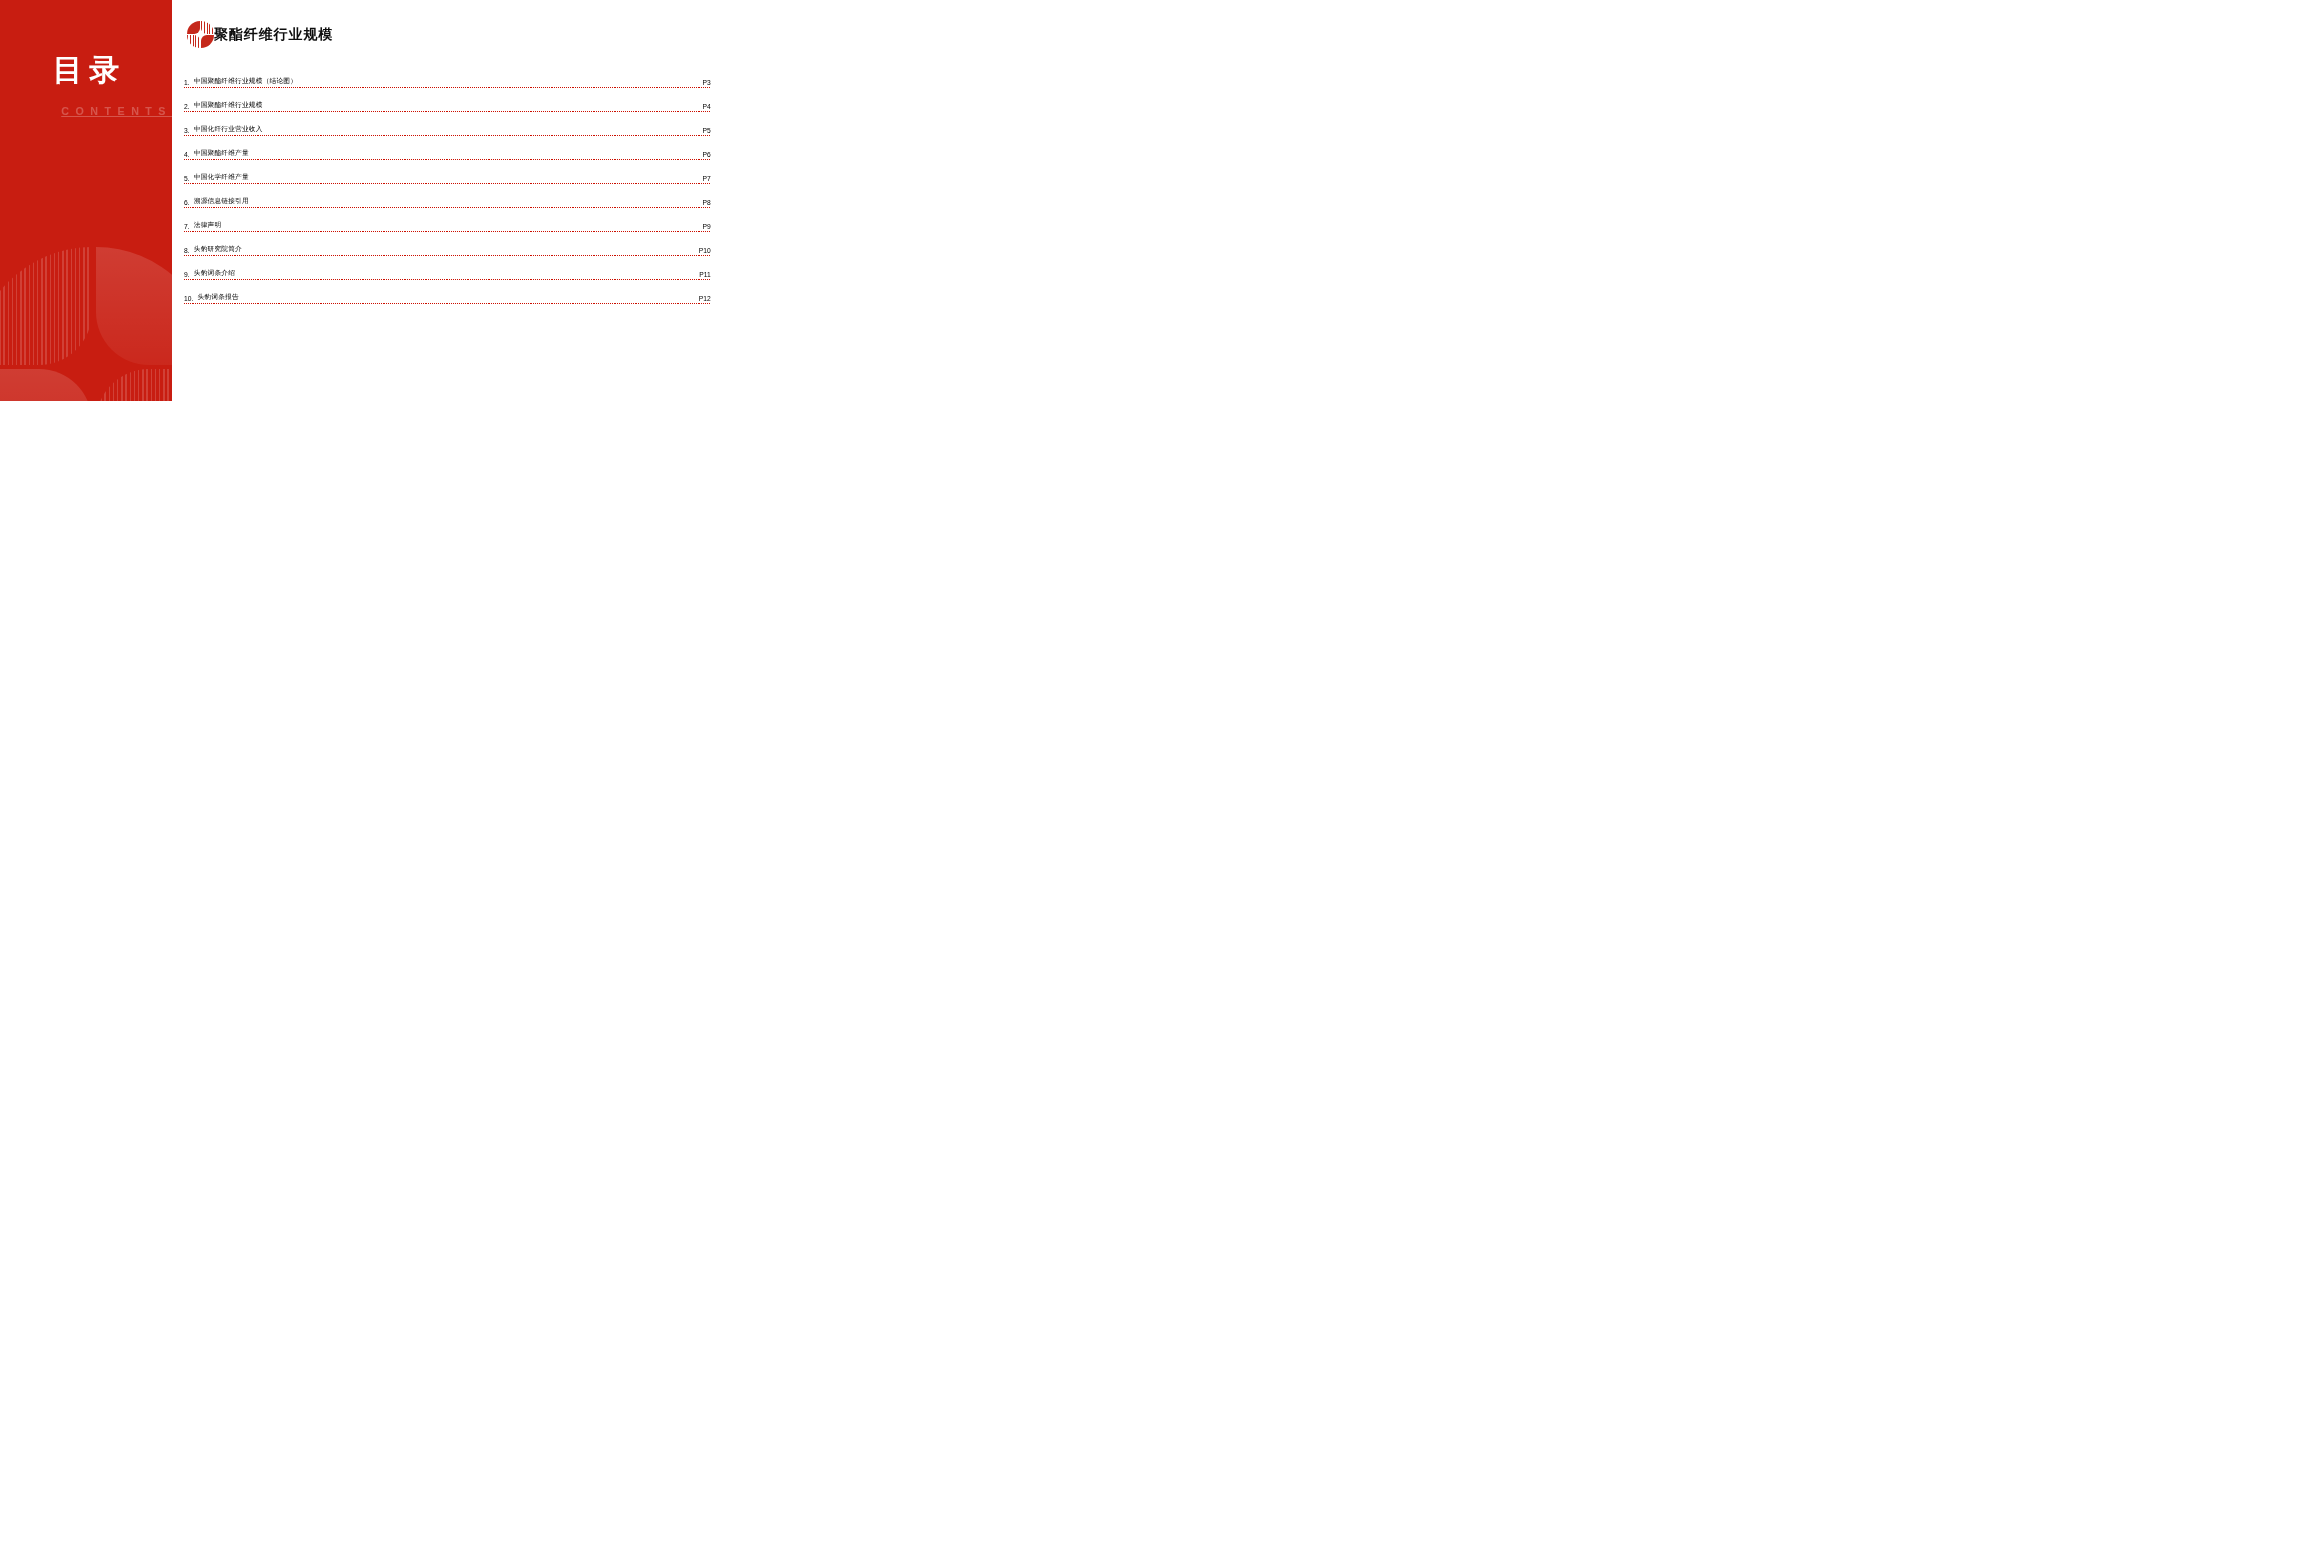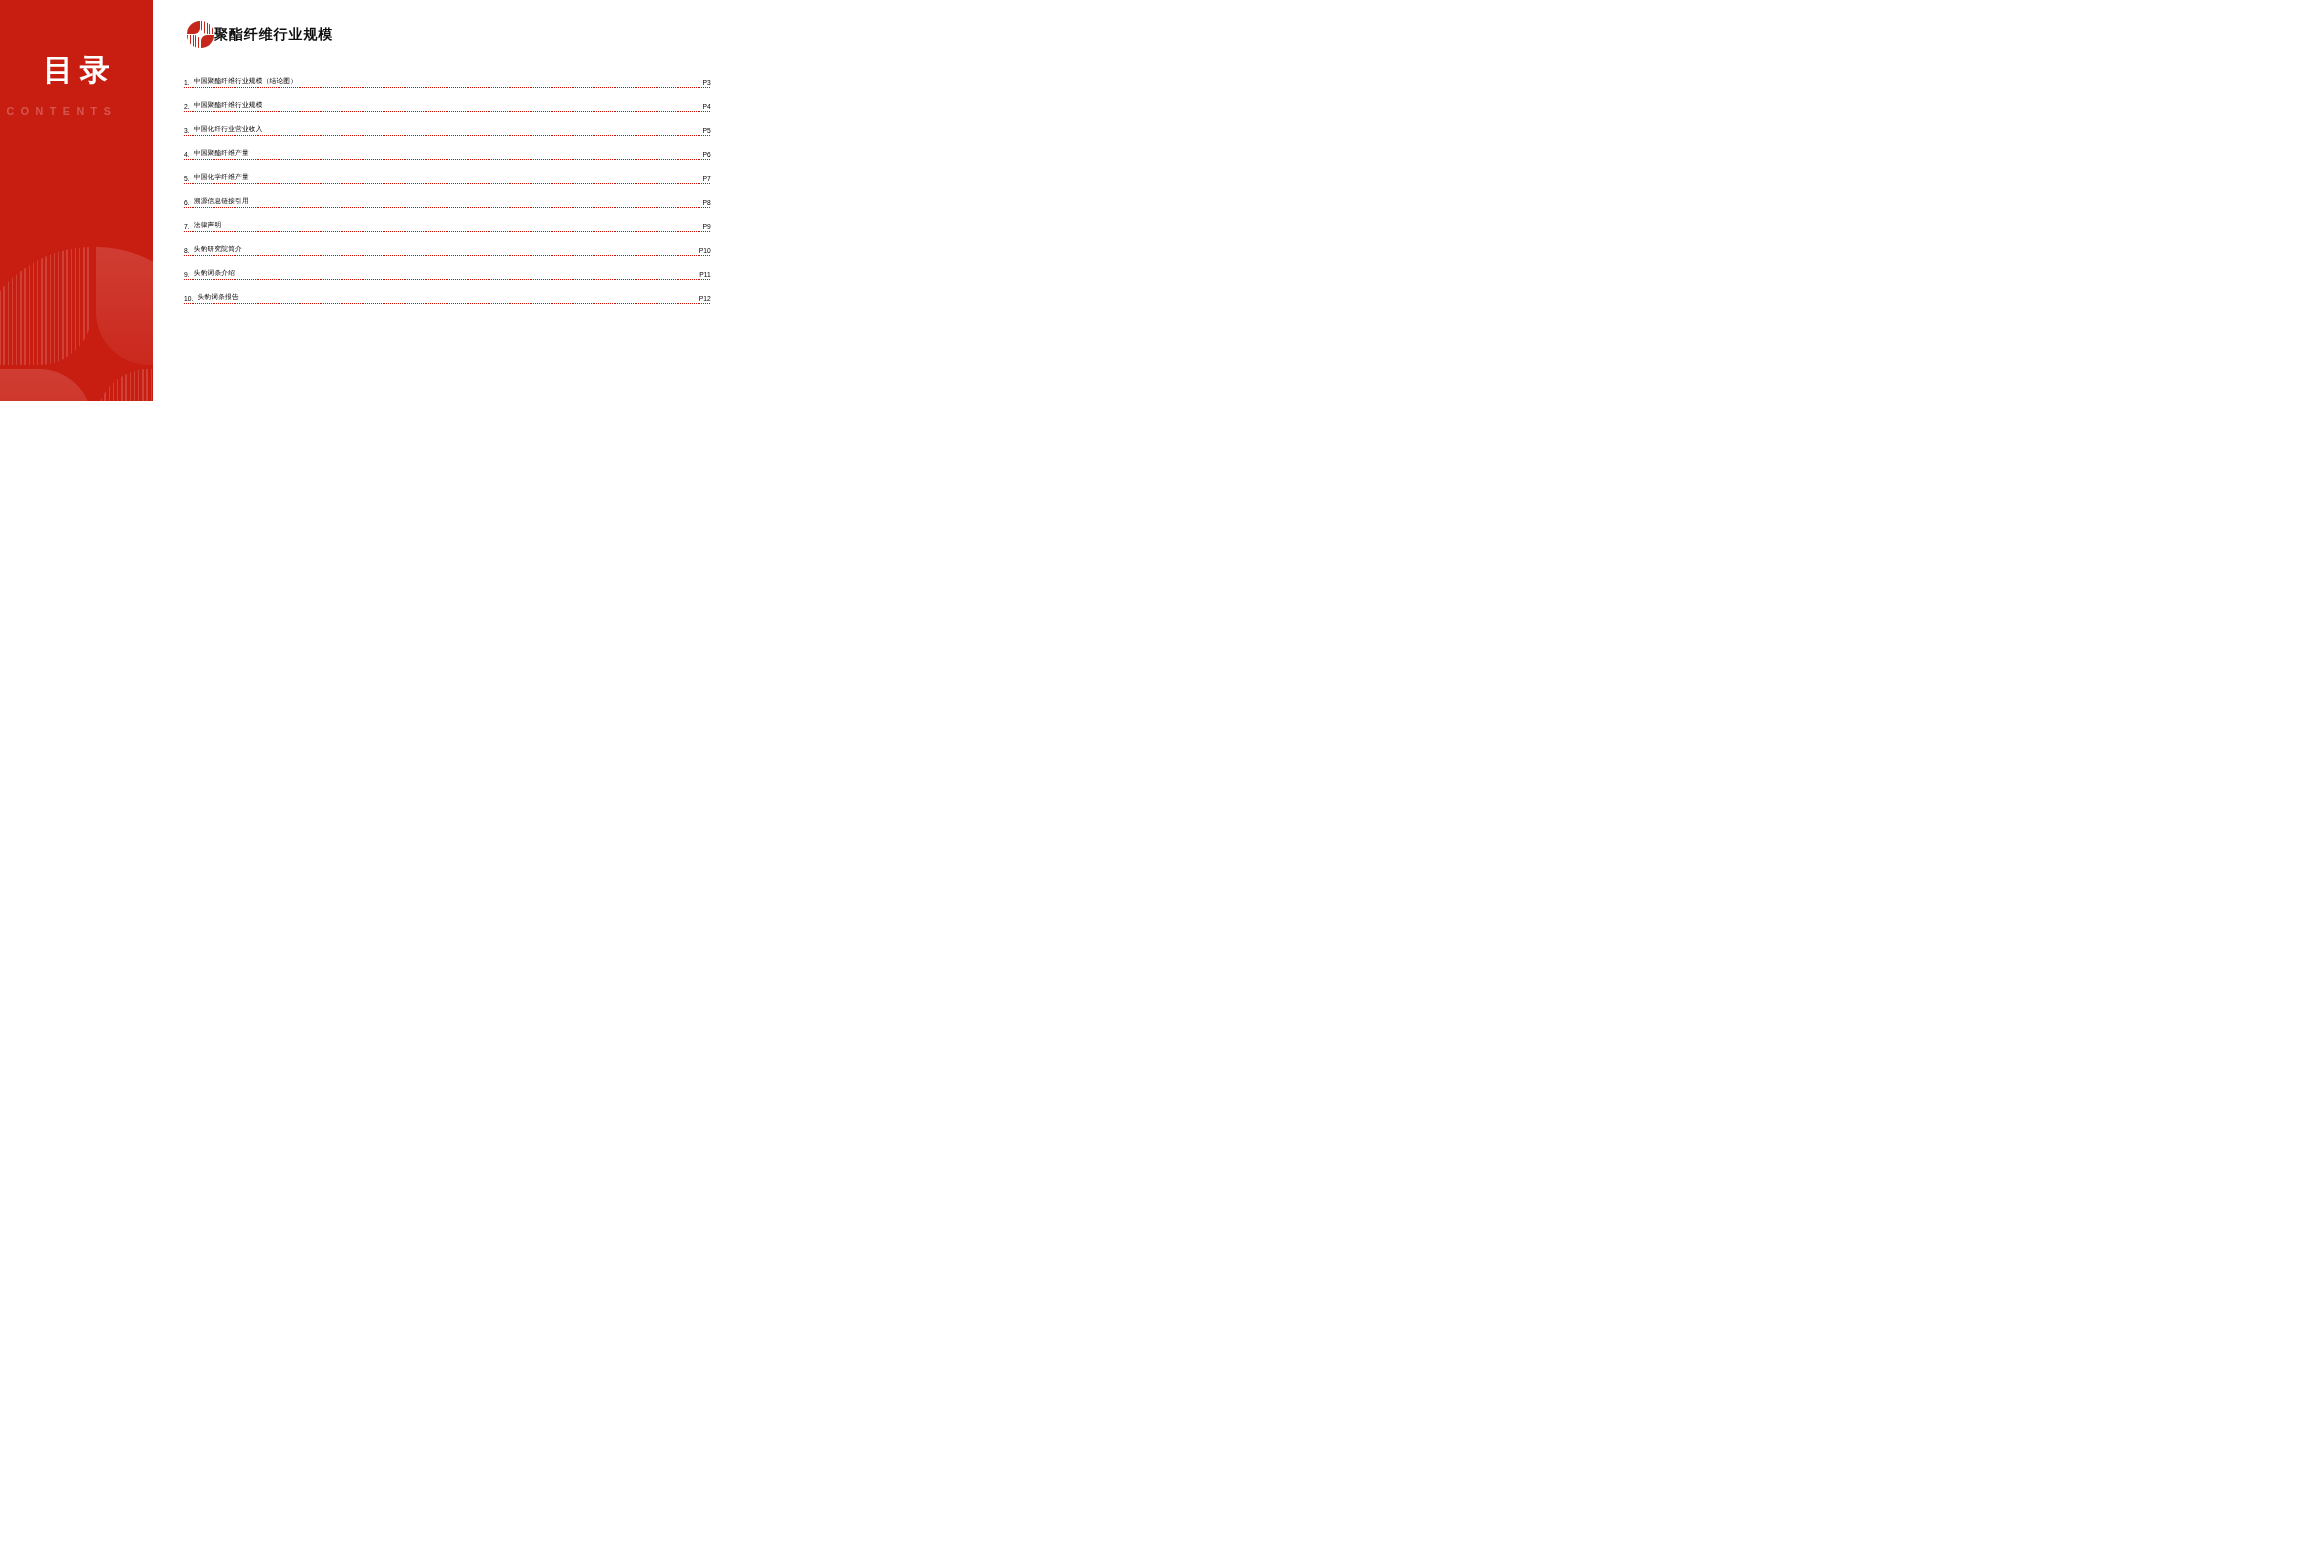--- a/index.html
+++ b/index.html
@@ -1,28 +1,28 @@
 <!DOCTYPE html>
 <html style="font-size:7.4px"><head>
 <meta charset="utf-8">
 <style>
   html,body{margin:0;padding:0;background:#ffffff;}
   .page{
     position:relative;width:712px;height:401px;background:#ffffff;overflow:hidden;
     font-family:"Liberation Sans","DejaVu Sans",sans-serif;
   }
   
-  .sidebar{position:absolute;left:0;top:0;width:153px;height:401px;background:#c81d11;overflow:hidden;}
+  .sidebar{position:absolute;left:0;top:0;width:172px;height:401px;background:#c81d11;overflow:hidden;}
   .sidebar-title{
     position:absolute;top:55px;left:0;width:100%;text-align:center;
     color:#ffffff;font-size:30px;font-weight:900;letter-spacing:6.5px;text-indent:6.5px;line-height:1;
   }
   .sidebar-subtitle{
-    position:absolute;top:106px;left:0;width:100%;text-align:left;
-    color:rgba(255,255,255,0.25);font-size:10.7px;font-weight:700;letter-spacing:6.5px;text-indent:6.5px;line-height:1;
+    position:absolute;top:106px;left:0;width:100%;text-align:right;
+    color:rgba(255,255,255,0.25);font-size:10.7px;font-weight:700;letter-spacing:6.5px;text-indent:6.5px;line-height:1;text-decoration:underline;
   }
   
   .deco{position:absolute;left:0;top:0;width:100%;height:100%;}
   .deco .dq{position:absolute;width:118px;height:118px;}
   .deco-stripes{background-image:repeating-linear-gradient(90deg,rgba(255,255,255,0.16) 0 1.4px,rgba(255,255,255,0) 1.4px 4.2px);}
   .deco-solid{background:linear-gradient(180deg,rgba(255,255,255,0.14),rgba(255,255,255,0.05));}
   .dq-tl{left:-26.4px;top:247px;border-radius:100% 0 45% 0;}
   .dq-tr{left:96px;top:247px;border-radius:0 100% 0 45%;}
   .dq-bl{left:-26.4px;top:369px;border-radius:0 45% 0 100%;}
   .dq-br{left:96px;top:369px;border-radius:45% 0 100% 0;}

